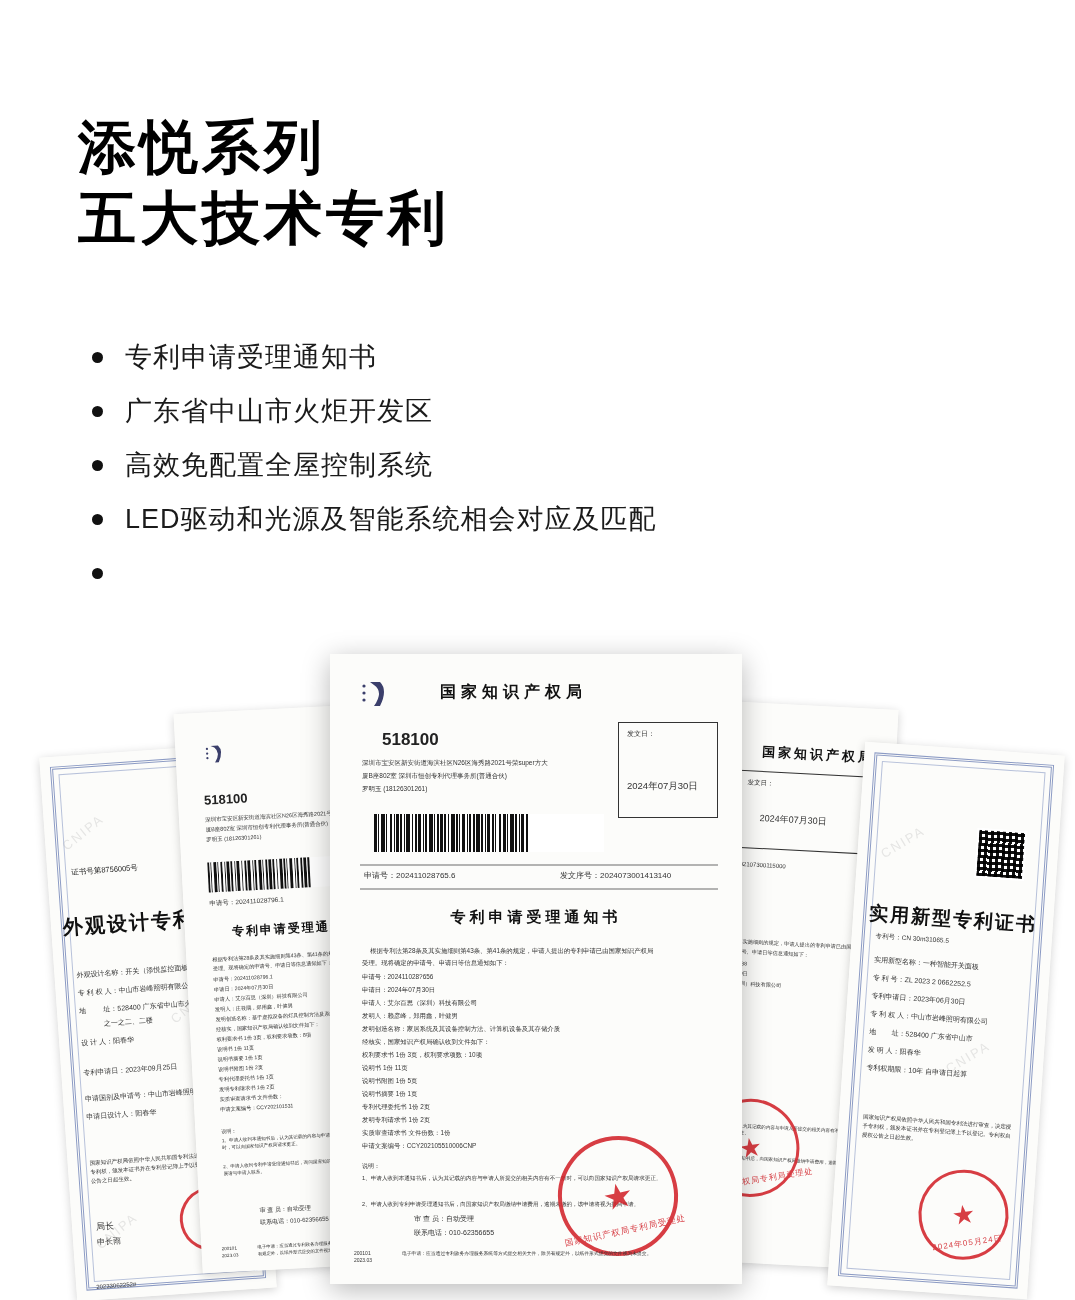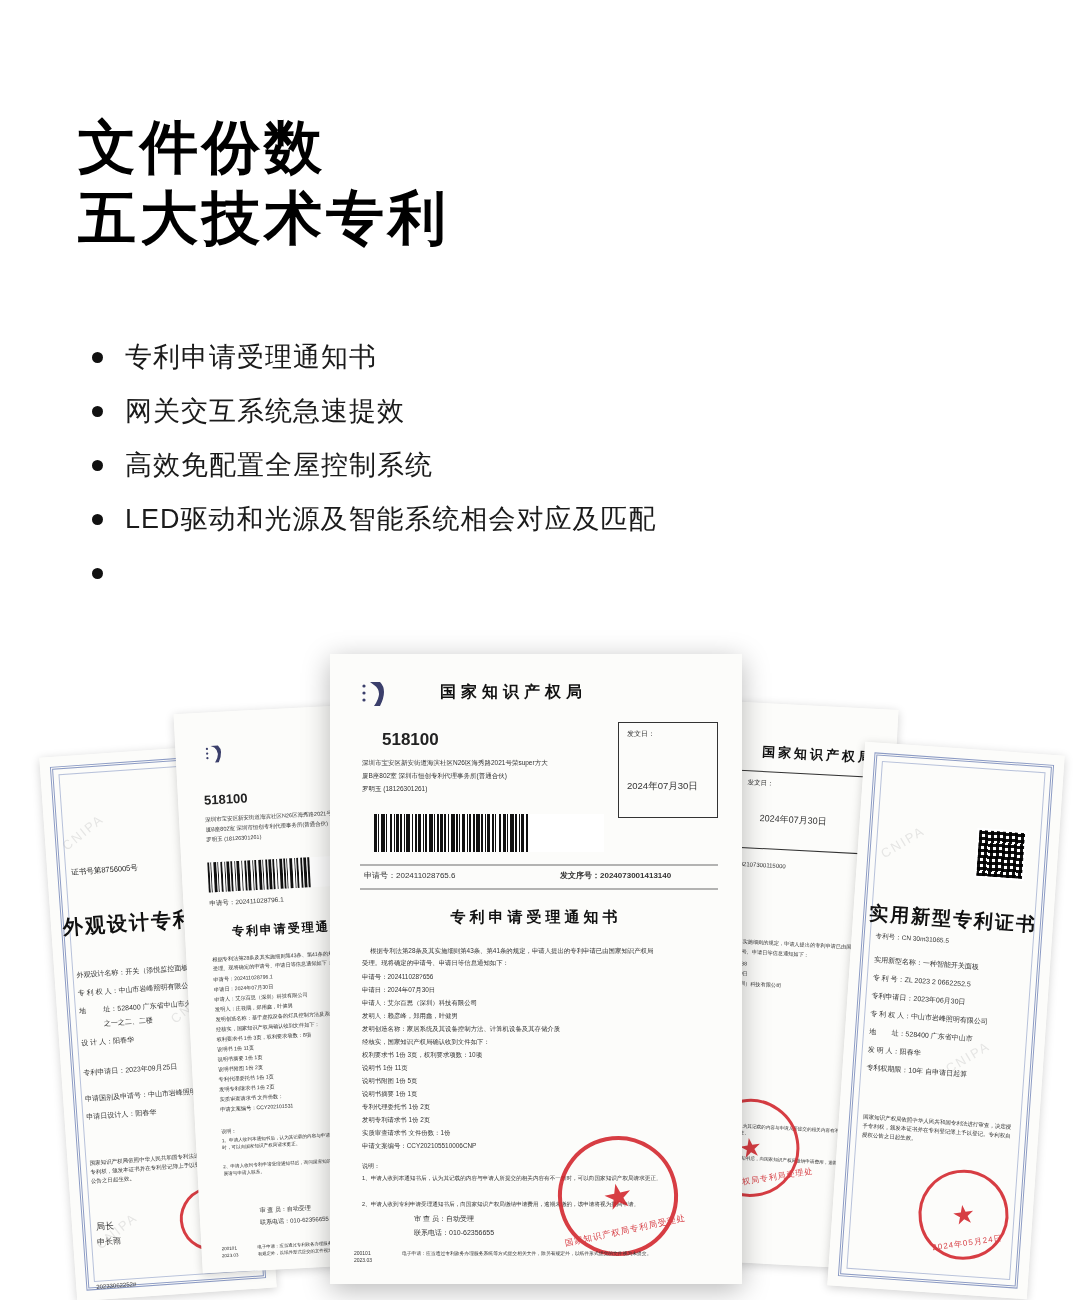--- a/index.html
+++ b/index.html
@@ -230,33 +230,33 @@
     font-size: 7px;
     line-height: 1.45;
     white-space: pre;
   }
 </style>
 </head>
 <body>
 
 <div class="header">
   <div class="title-block">
-    <div class="title-line">文件份数</div>
+    <div class="title-line">添悦系列</div>
     <div class="title-line">五大技术专利</div>
   </div>
 </div>
 
 <div class="features">
   <div class="feature">
     <span class="dot"></span>
     <span class="feature-label">专利申请受理通知书</span>
   </div>
   <div class="feature">
     <span class="dot"></span>
-    <span class="feature-label">网关交互系统急速提效</span>
+    <span class="feature-label">广东省中山市火炬开发区</span>
   </div>
   <div class="feature">
     <span class="dot"></span>
     <span class="feature-label">高效免配置全屋控制系统</span>
   </div>
   <div class="feature">
     <span class="dot"></span>
     <span class="feature-label">LED驱动和光源及智能系统相会对应及匹配</span>
   </div>
   <div class="feature">
@@ -563,21 +563,21 @@
         <i style="width:2px;background:#fff"></i>
         <i style="width:1px"></i>
         <i style="width:1px;background:#fff"></i>
       <i style="width:3px"></i>
         <i style="width:2px;background:#fff"></i>
         <i style="width:2px"></i>
     </div>
 
     <div class="ln light" style="left:30px; top:210px; width:358px;"></div>
     <div class="tiny" style="left:34px; top:216px; font-size:8px;">申请号：202411028765.6</div>
-    <div class="tiny" style="left:230px; top:216px; font-size:8px;font-weight:bold;">发文序号：2024073001413140</div>
+    <div class="tiny" style="left:230px; top:216px; font-size:8px;">发文序号：2024073001413140</div>
     <div class="ln light" style="left:30px; top:234px; width:358px;"></div>
 
     <div class="c-title" style="left:0; right:0; top:254px; font-size:15px; letter-spacing:4px;">专利申请受理通知书</div>
 
     <div class="tiny" style="left:40px; top:292px; font-size:6.4px;">根据专利法第28条及其实施细则第43条、第41条的规定，申请人提出的专利申请已由国家知识产权局</div>
     <div class="tiny" style="left:32px; top:304px; font-size:6.4px;">受理。现将确定的申请号、申请日等信息通知如下：</div>
     <div class="tiny" style="left:32px; top:318px; font-size:6.4px;">申请号：202411028?656</div>
     <div class="tiny" style="left:32px; top:331px; font-size:6.4px;">申请日：2024年07月30日</div>
     <div class="tiny" style="left:32px; top:344px; font-size:6.4px;">申请人：艾尔百思（深圳）科技有限公司</div>
     <div class="tiny" style="left:32px; top:357px; font-size:6.4px;">发明人：赖彦峰，郑用鑫，叶健男</div>

